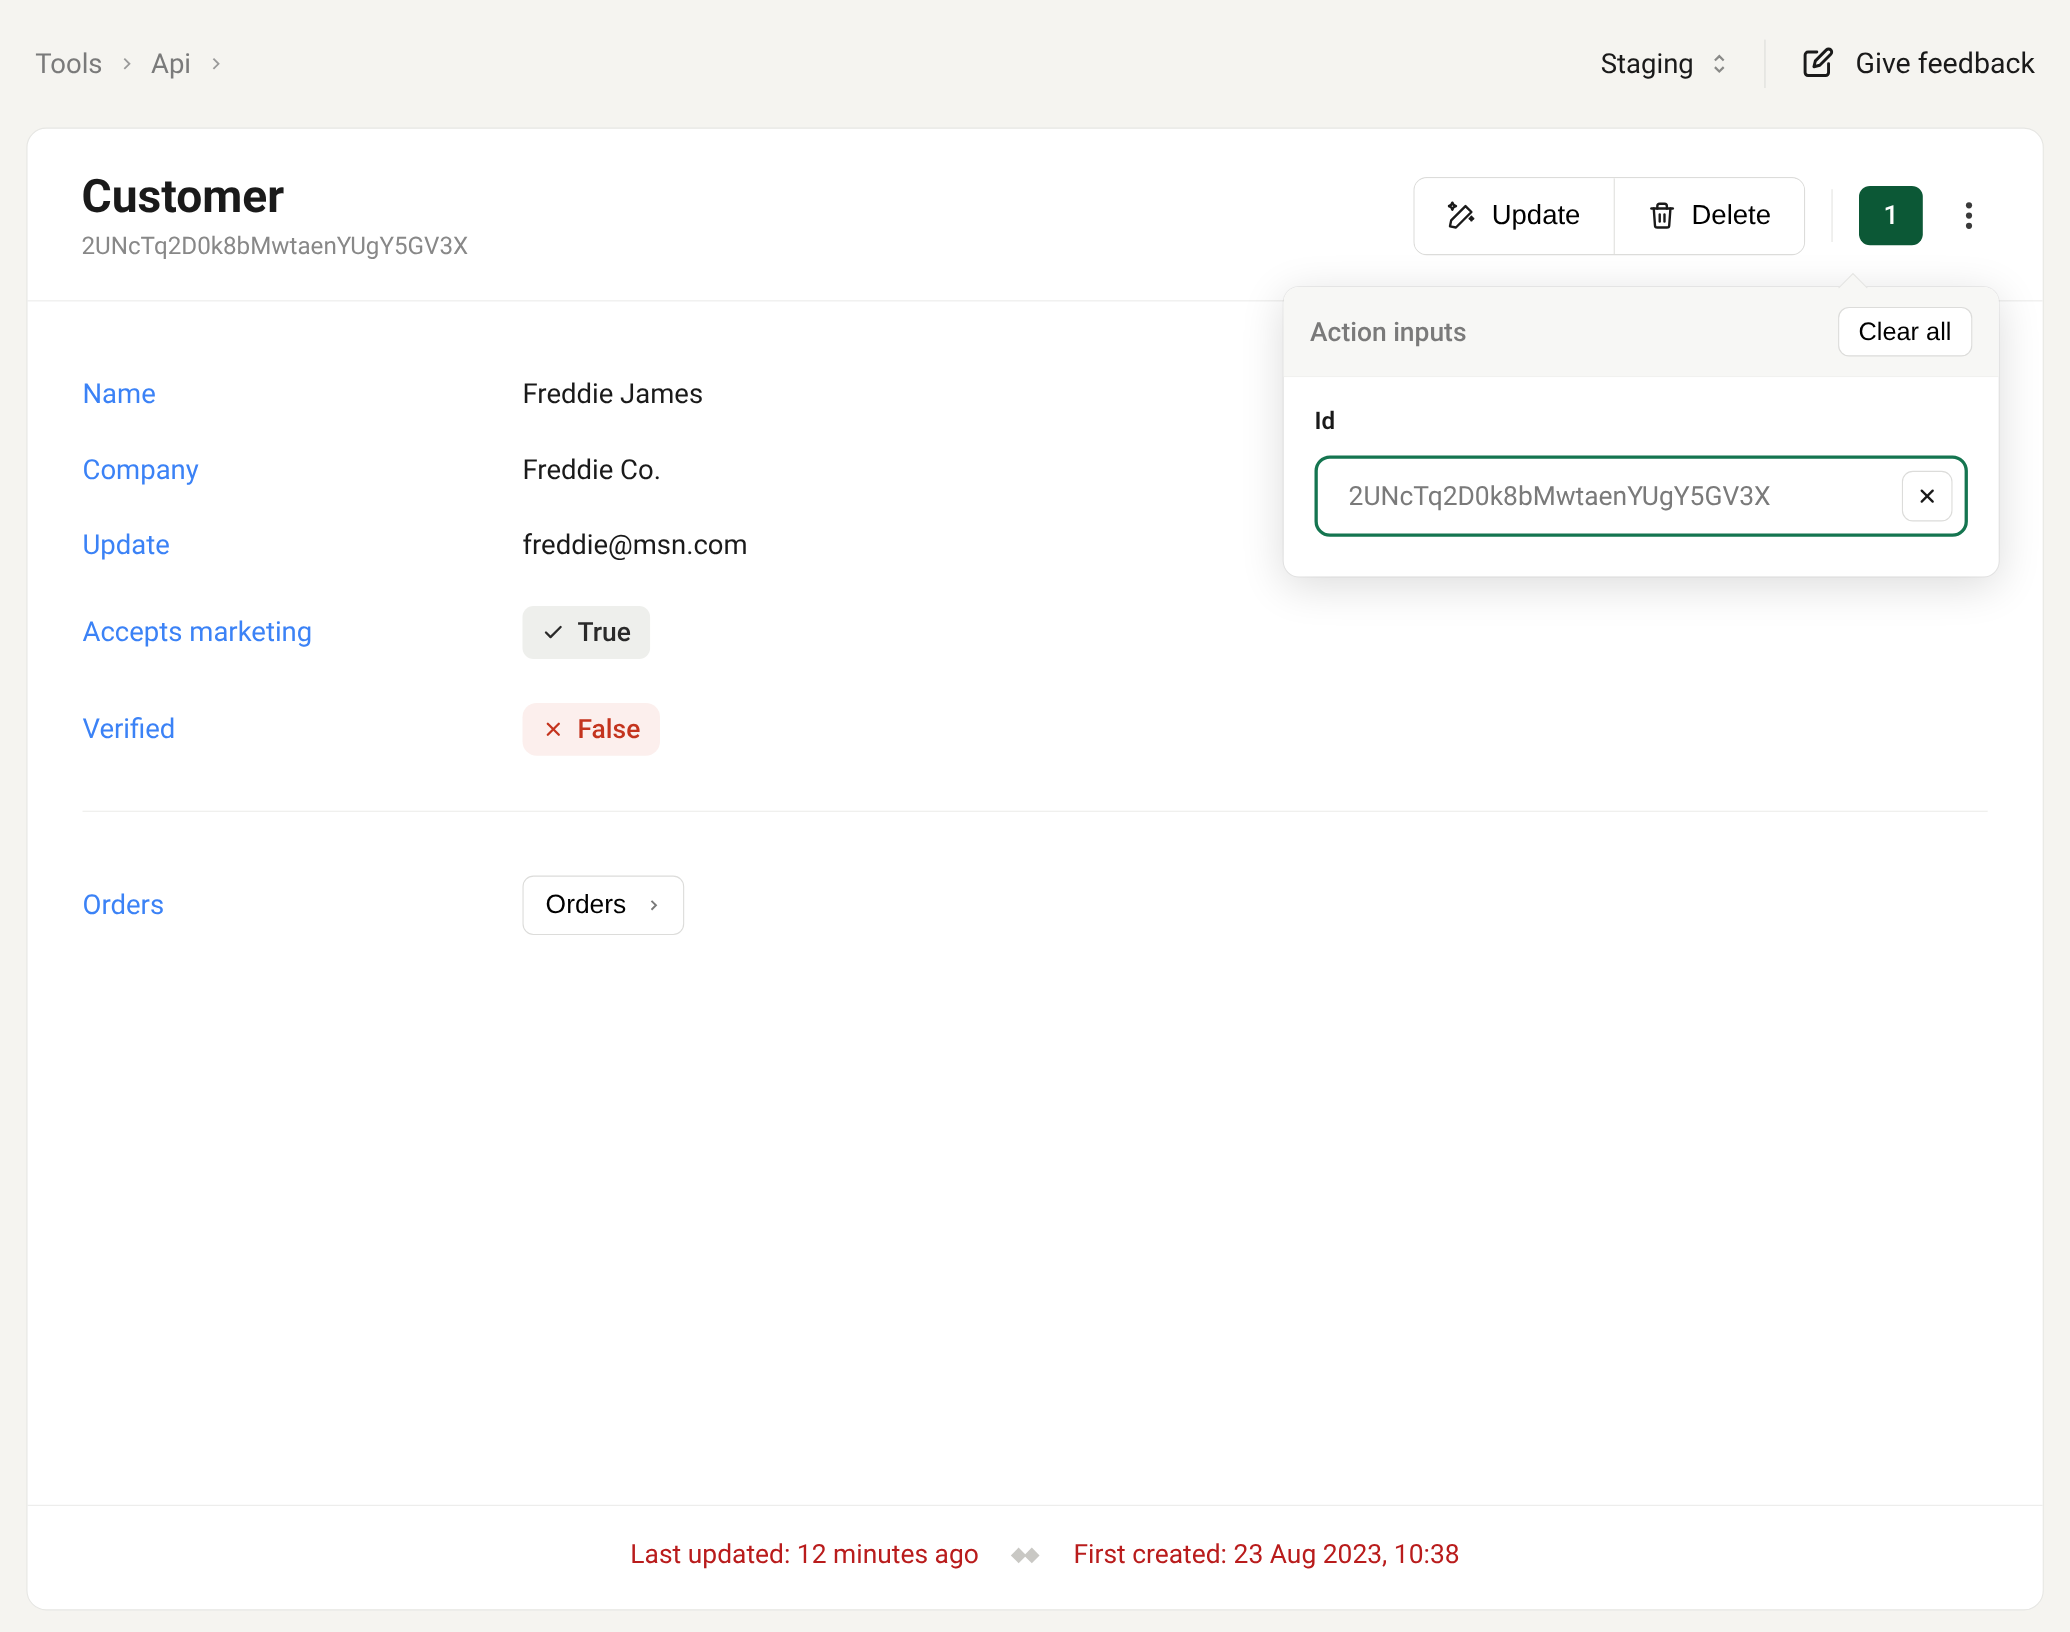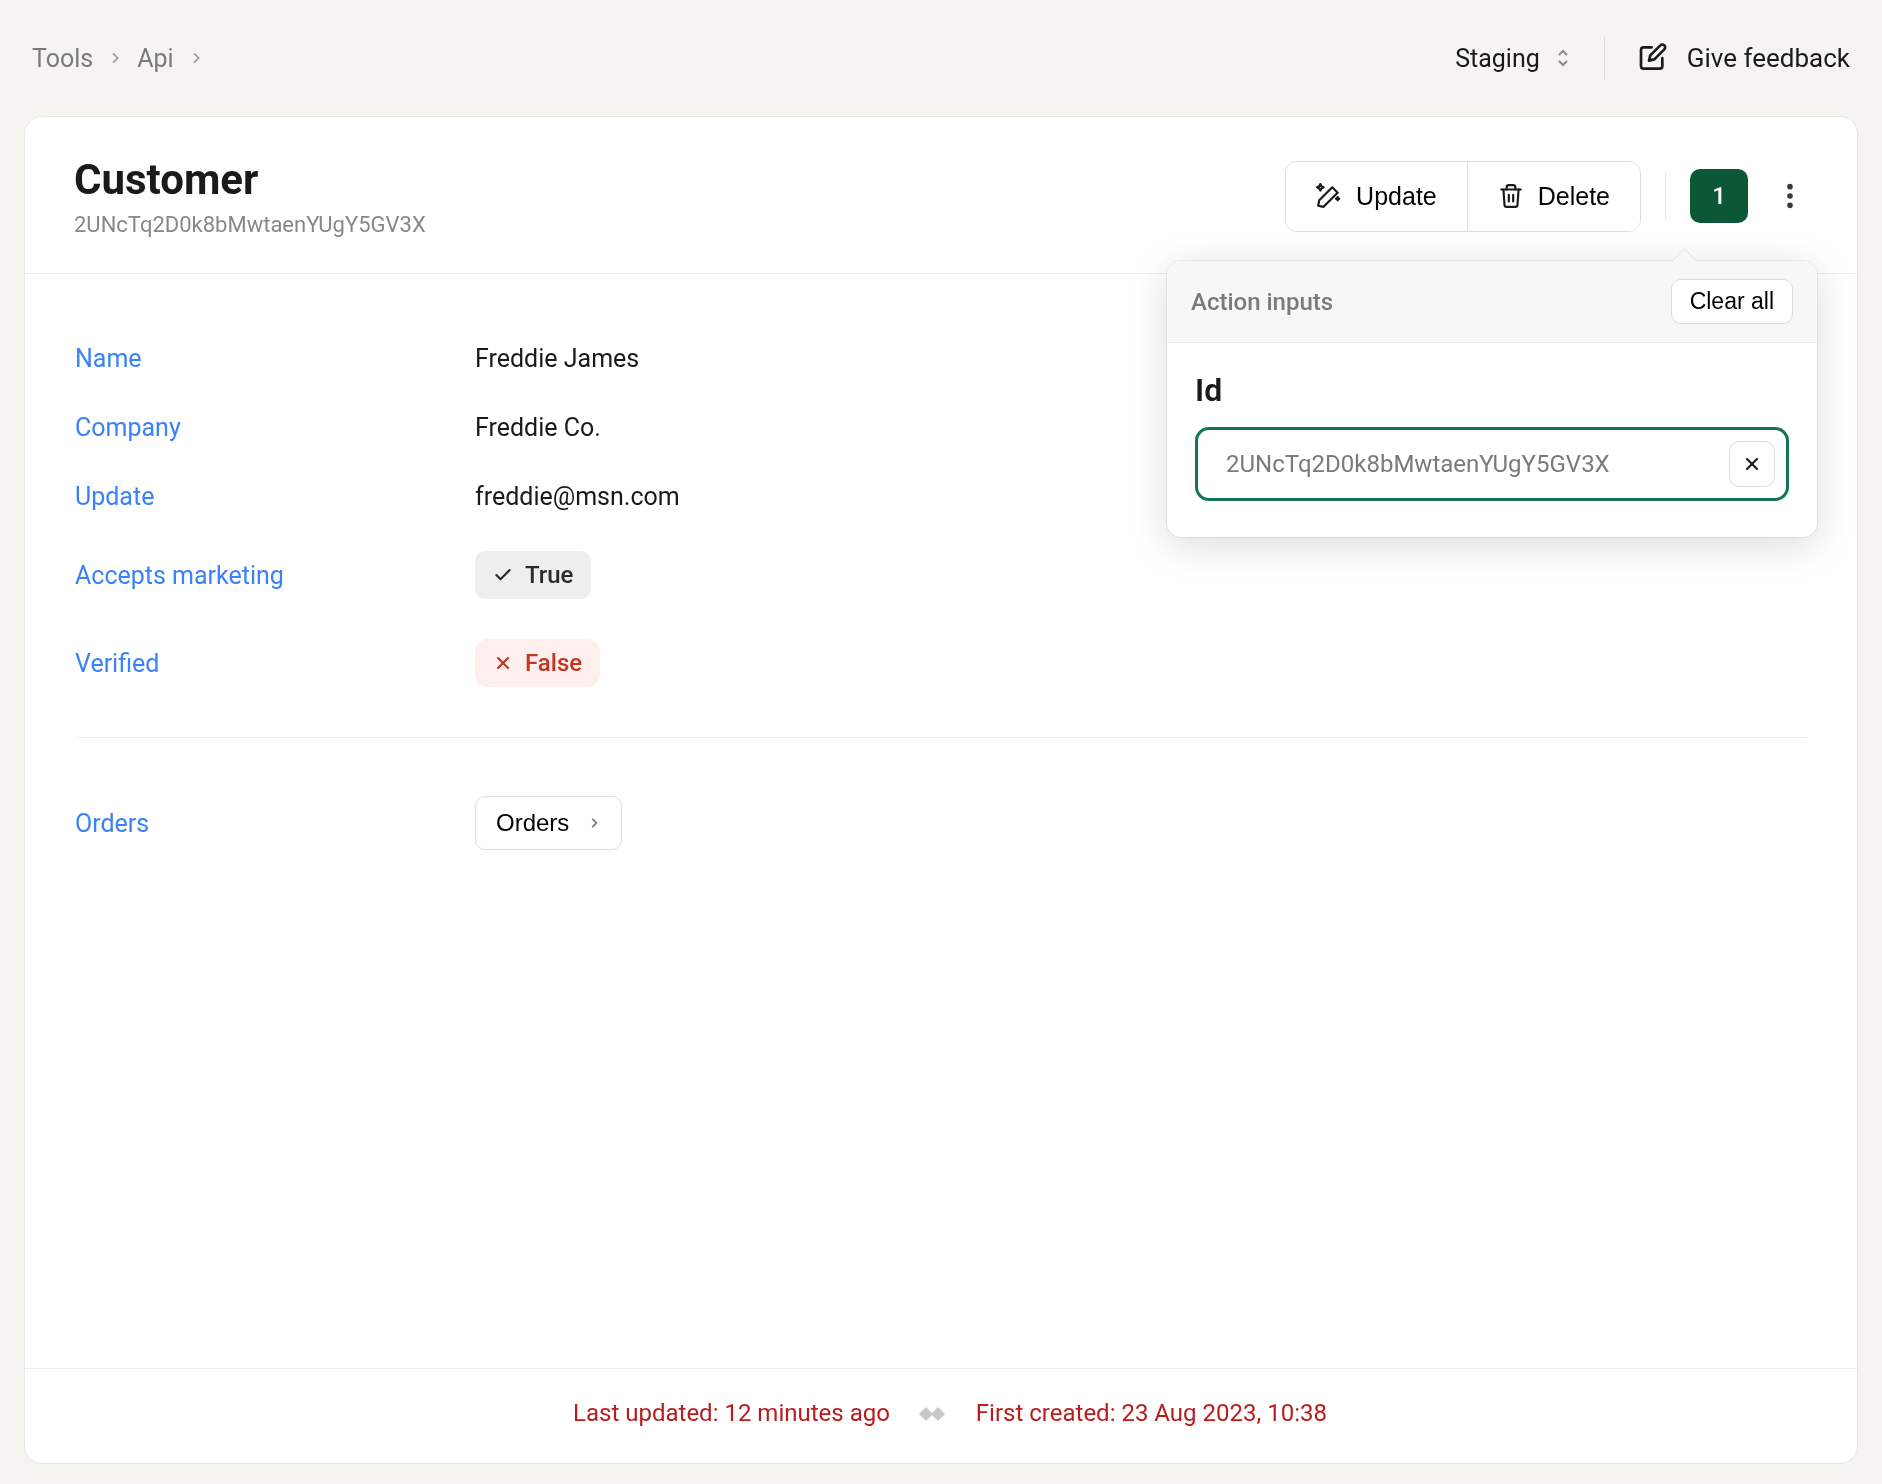--- a/index.html
+++ b/index.html
@@ -243,21 +243,21 @@
       border-radius: 10px;
       background: #fff;
       font-size: 23px;
       font-weight: 500;
       cursor: pointer;
     }
     .popover-body {
       padding: 28px 28px 36px 28px;
     }
     .popover-label {
-      font-size: 32px;
+      font-size: 22px;
       font-weight: 600;
       margin-bottom: 18px;
     }
     .input-wrap {
       position: relative;
     }
     .popover-input {
       width: 100%;
       padding: 20px 72px 20px 28px;
       font-size: 24px;

